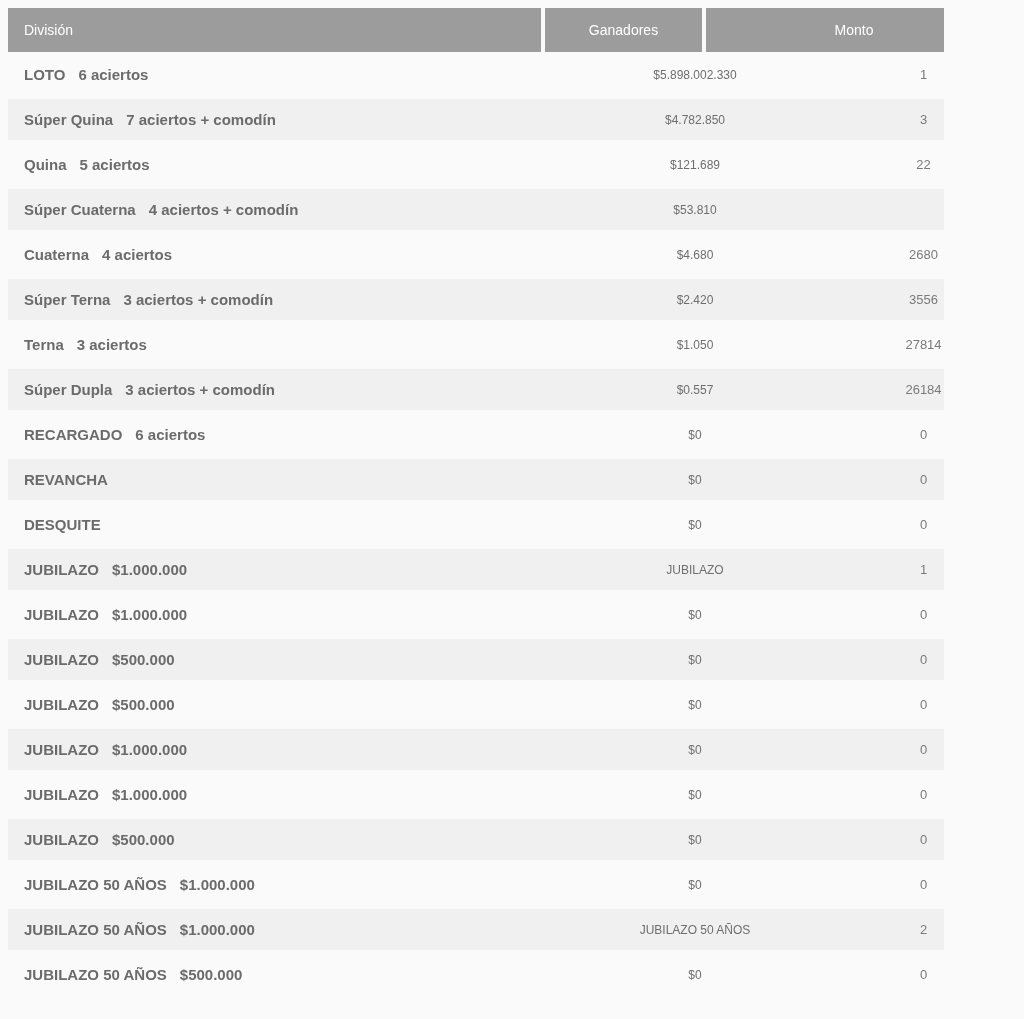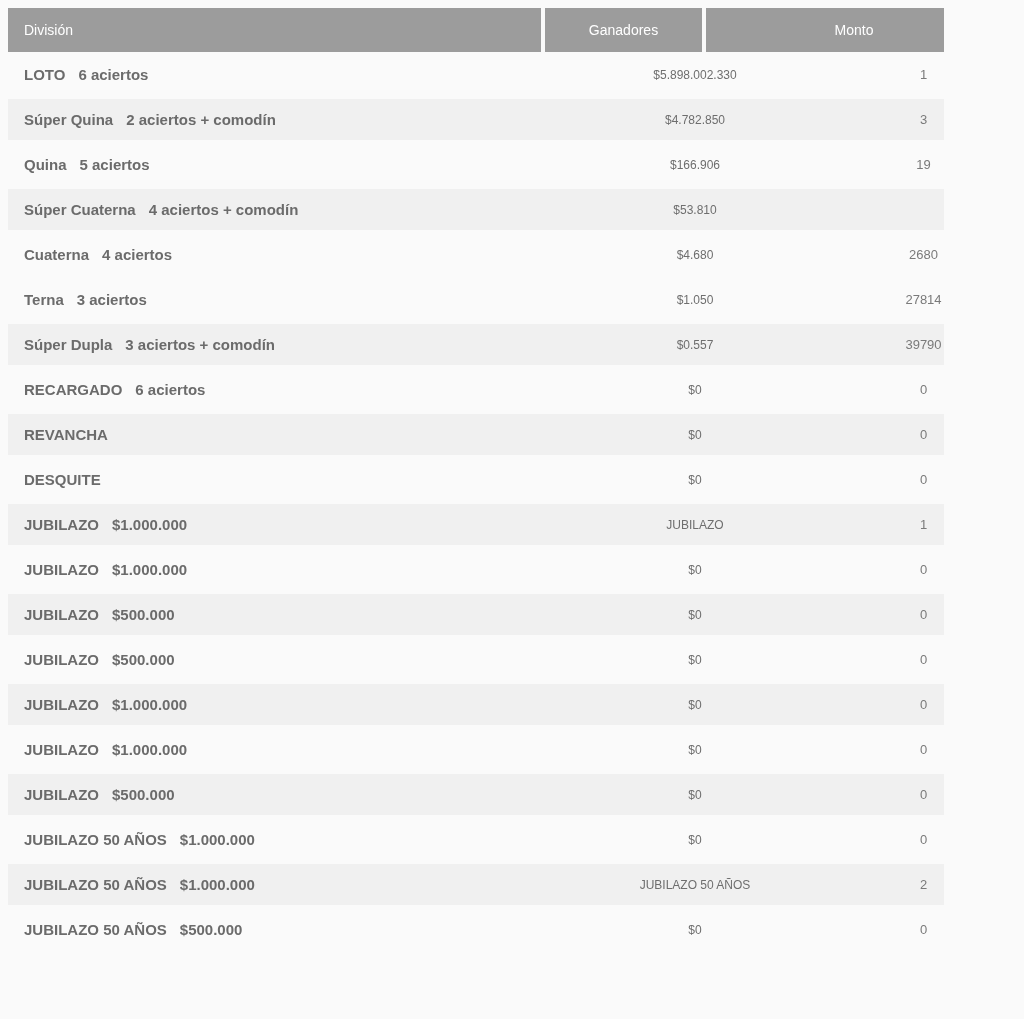--- a/index.html
+++ b/index.html
@@ -98,63 +98,71 @@
     <div class="cell c-division">
       <span class="division-name">LOTO</span>
       <span class="division-detail">6 aciertos</span>
     </div>
     <div class="cell c-monto">$5.898.002.330</div>
     <div class="cell c-ganadores">1</div>
   </div>
         <div class="row striped">
     <div class="cell c-division">
       <span class="division-name">Súper Quina</span>
-      <span class="division-detail">2 aciertos + comodín</span>
+      <span class="division-detail">7 aciertos + comodín</span>
     </div>
     <div class="cell c-monto">$4.782.850</div>
     <div class="cell c-ganadores">3</div>
   </div>
         <div class="row">
     <div class="cell c-division">
       <span class="division-name">Quina</span>
       <span class="division-detail">5 aciertos</span>
     </div>
-    <div class="cell c-monto">$166.906</div>
-    <div class="cell c-ganadores">19</div>
+    <div class="cell c-monto">$121.689</div>
+    <div class="cell c-ganadores">22</div>
   </div>
         <div class="row striped">
     <div class="cell c-division">
       <span class="division-name">Súper Cuaterna</span>
       <span class="division-detail">4 aciertos + comodín</span>
     </div>
     <div class="cell c-monto">$53.810</div>
   </div>
         <div class="row">
     <div class="cell c-division">
       <span class="division-name">Cuaterna</span>
       <span class="division-detail">4 aciertos</span>
     </div>
     <div class="cell c-monto">$4.680</div>
     <div class="cell c-ganadores">2680</div>
   </div>
+        <div class="row striped">
+    <div class="cell c-division">
+      <span class="division-name">Súper Terna</span>
+      <span class="division-detail">3 aciertos + comodín</span>
+    </div>
+    <div class="cell c-monto">$2.420</div>
+    <div class="cell c-ganadores">3556</div>
+  </div>
         <div class="row">
     <div class="cell c-division">
       <span class="division-name">Terna</span>
       <span class="division-detail">3 aciertos</span>
     </div>
     <div class="cell c-monto">$1.050</div>
     <div class="cell c-ganadores">27814</div>
   </div>
         <div class="row striped">
     <div class="cell c-division">
       <span class="division-name">Súper Dupla</span>
       <span class="division-detail">3 aciertos + comodín</span>
     </div>
     <div class="cell c-monto">$0.557</div>
-    <div class="cell c-ganadores">39790</div>
+    <div class="cell c-ganadores">26184</div>
   </div>
         <div class="row">
     <div class="cell c-division">
       <span class="division-name">RECARGADO</span>
       <span class="division-detail">6 aciertos</span>
     </div>
     <div class="cell c-monto">$0</div>
     <div class="cell c-ganadores">0</div>
   </div>
         <div class="row striped">

